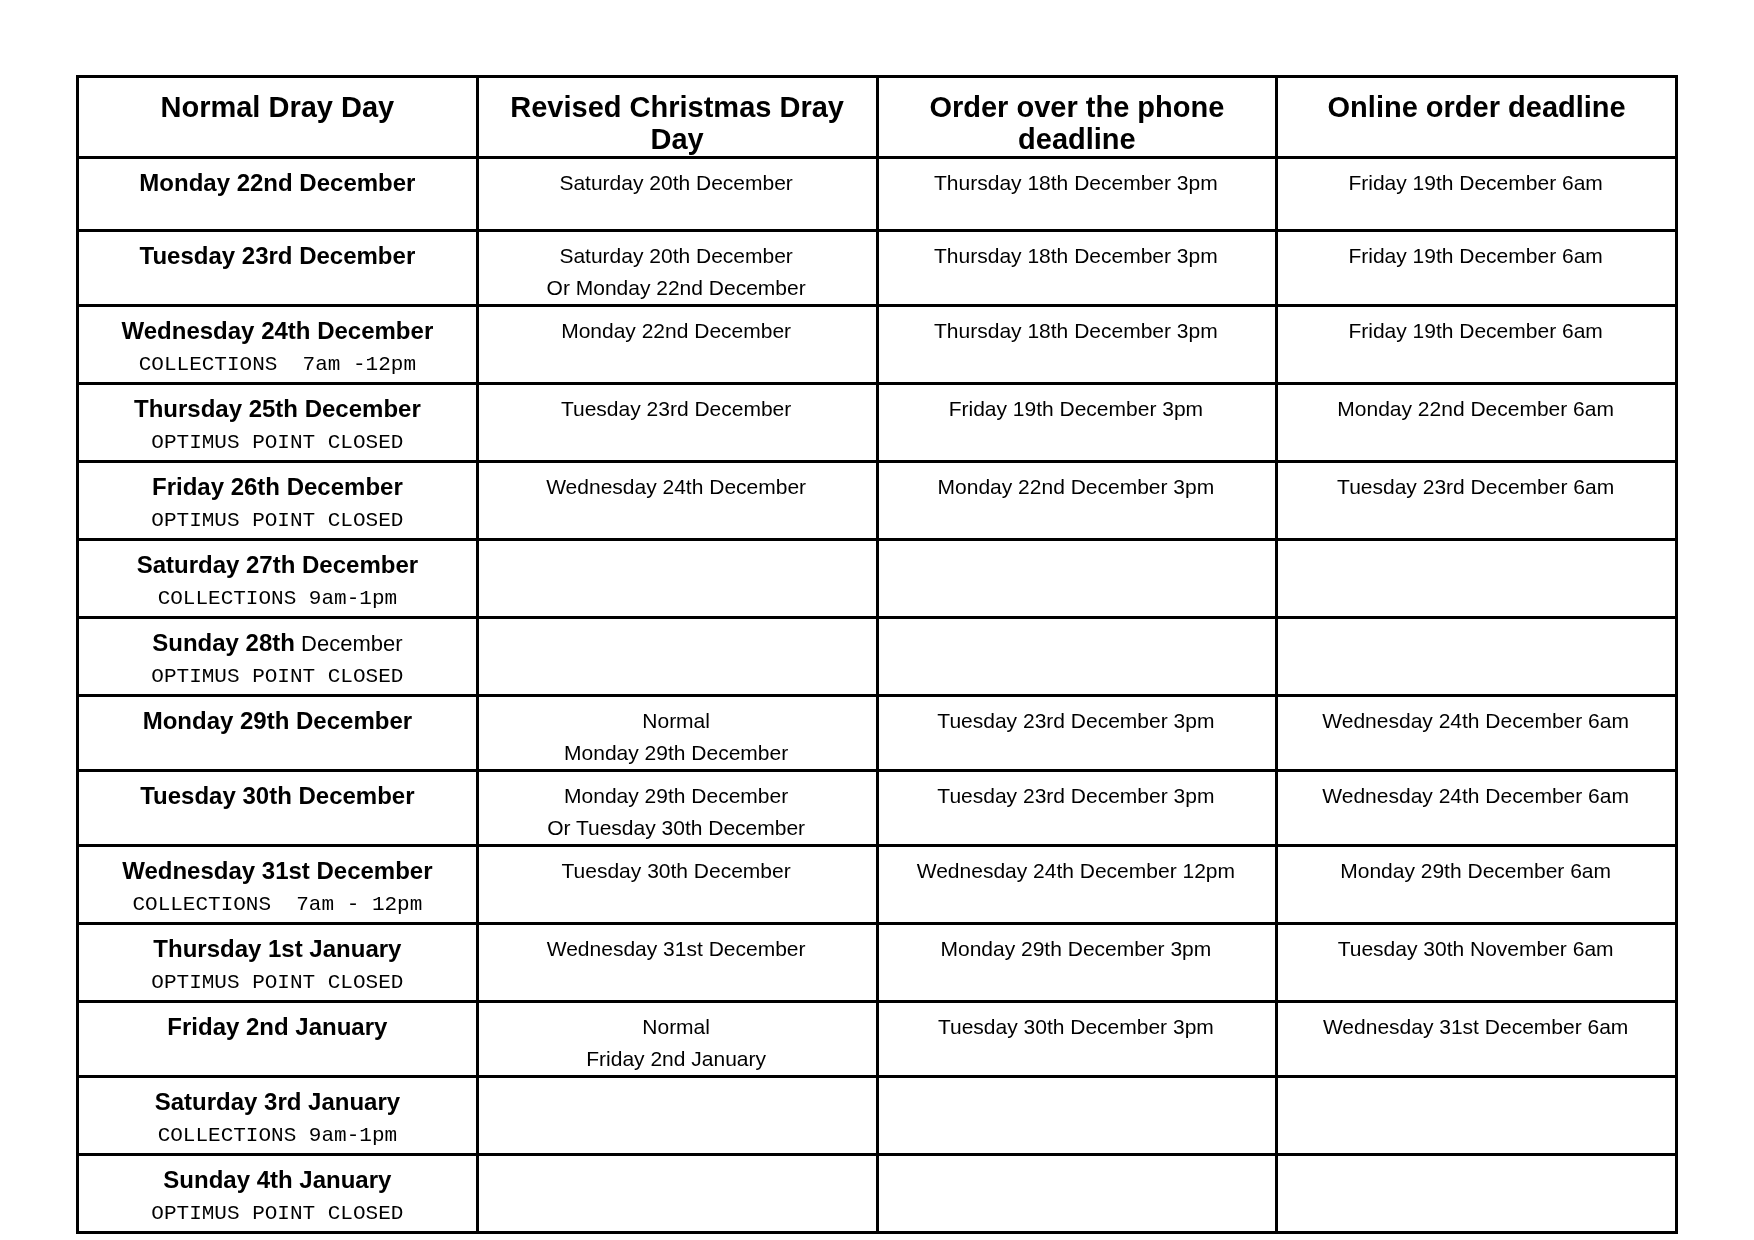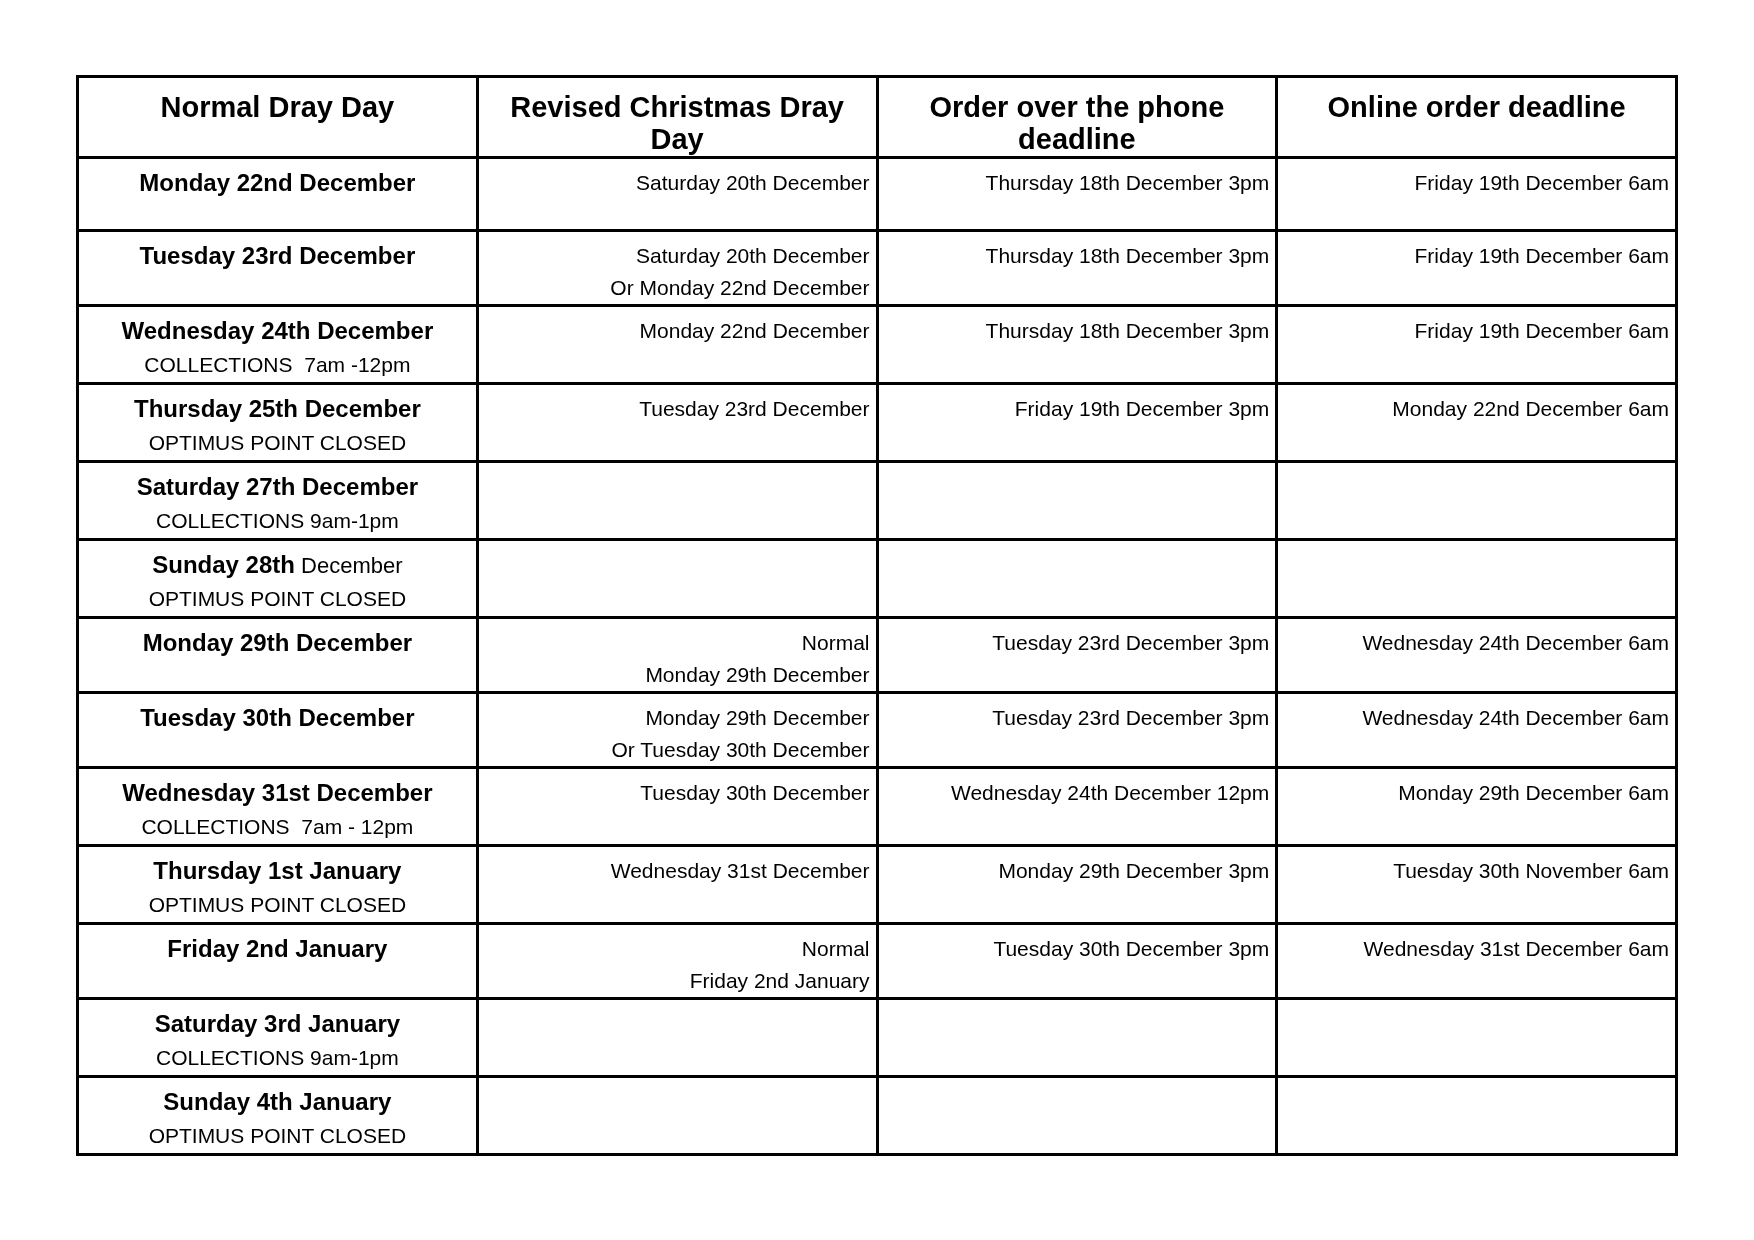--- a/index.html
+++ b/index.html
@@ -41,28 +41,29 @@
   td.c1 {
     text-align: center;
     font-weight: bold;
     font-size: 24px;
     padding-top: 7px;
     line-height: 33px;
   }
   td.c1 .note {
     font-weight: normal;
     font-size: 21px;
+    font-family: Liberation Mono, monospace;
   }
   td.c1 .suffix {
     font-weight: normal;
     font-size: 22px;
     text-align: center;
   }
   td.c2, td.c3, td.c4 {
-    text-align: right;
+    text-align: center;
     font-size: 21px;
     font-weight: normal;
     padding: 8px 6px 0 4px;
     line-height: 32px;
   }
 </style>
 </head>
 <body>
 
 <div class="page">
@@ -125,20 +126,32 @@
     </td>
     <td class="c2">
       <div>Tuesday 23rd December</div>
       <div></div>
     </td>
     <td class="c3">Friday 19th December 3pm</td>
     <td class="c4">Monday 22nd December 6am</td>
   </tr>
         <tr>
     <td class="c1">
+      <div><span>Friday 26th December</span><span class="suffix"></span></div>
+      <div class="note">OPTIMUS POINT CLOSED</div>
+    </td>
+    <td class="c2">
+      <div>Wednesday 24th December</div>
+      <div></div>
+    </td>
+    <td class="c3">Monday 22nd December 3pm</td>
+    <td class="c4">Tuesday 23rd December 6am</td>
+  </tr>
+        <tr>
+    <td class="c1">
       <div><span>Saturday 27th December</span><span class="suffix"></span></div>
       <div class="note">COLLECTIONS 9am-1pm</div>
     </td>
     <td class="c2">
       <div></div>
       <div></div>
     </td>
     <td class="c3"></td>
     <td class="c4"></td>
   </tr>

